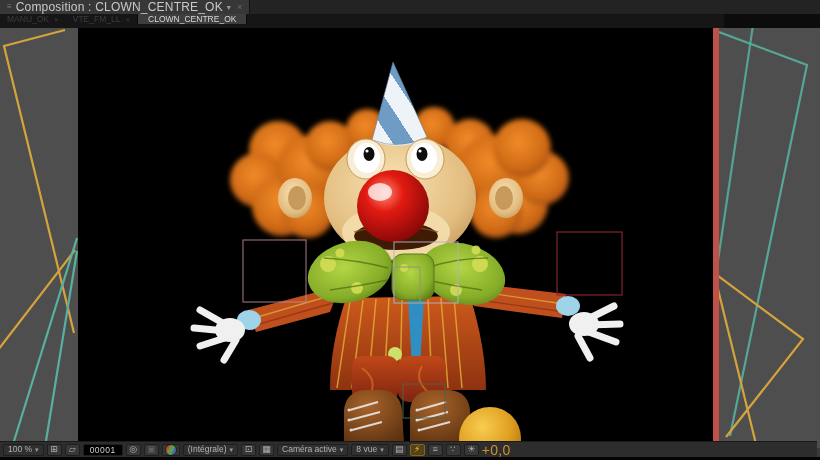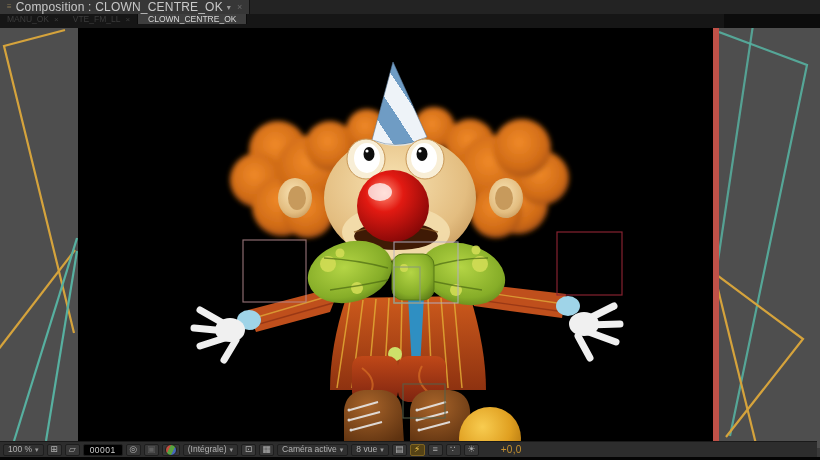--- a/index.html
+++ b/index.html
@@ -39,21 +39,21 @@
         background:#383838;border:1px solid #1e1e1e;border-radius:2px;color:#b2b2b2;
         font-size:8.5px;line-height:1;}
   .tdrop{padding:0 4px;gap:3px;background:#303030;}
   .tdrop .caret{font-size:7px;color:#9a9a9a;}
   .tfield{background:#000000;color:#cfcfcf;padding:0 6px;min-width:34px;letter-spacing:.5px;align-items:flex-end;}
   .tbtn{min-width:15px;padding:0 2px;font-size:9px;color:#aeaeae;}
   .tbtn.dim{color:#5f5f5f;}
   .tbtn.hot{color:#f2c54a;background:#554316;border-color:#806420;}
   .channels{width:10px;height:10px;border-radius:50%;border:1px solid #1e1e1e;
             background:linear-gradient(120deg,#c05040 0 34%,#5aa040 34% 66%,#4868b8 66%);}
-  .expo-val{font-size:10px;color:#c9932f;margin-left:19px;letter-spacing:.3px;}
+  .expo-val{font-size:14px;color:#c9932f;margin-left:0;letter-spacing:.3px;}
 </style>
 </head>
 <body>
 
 <div class="stage">
 
   <div class="topbar">
     <div class="panel-tab">
       <span class="panel-grip">≡</span>
       <span class="panel-title">Composition : CLOWN_CENTRE_OK</span>

